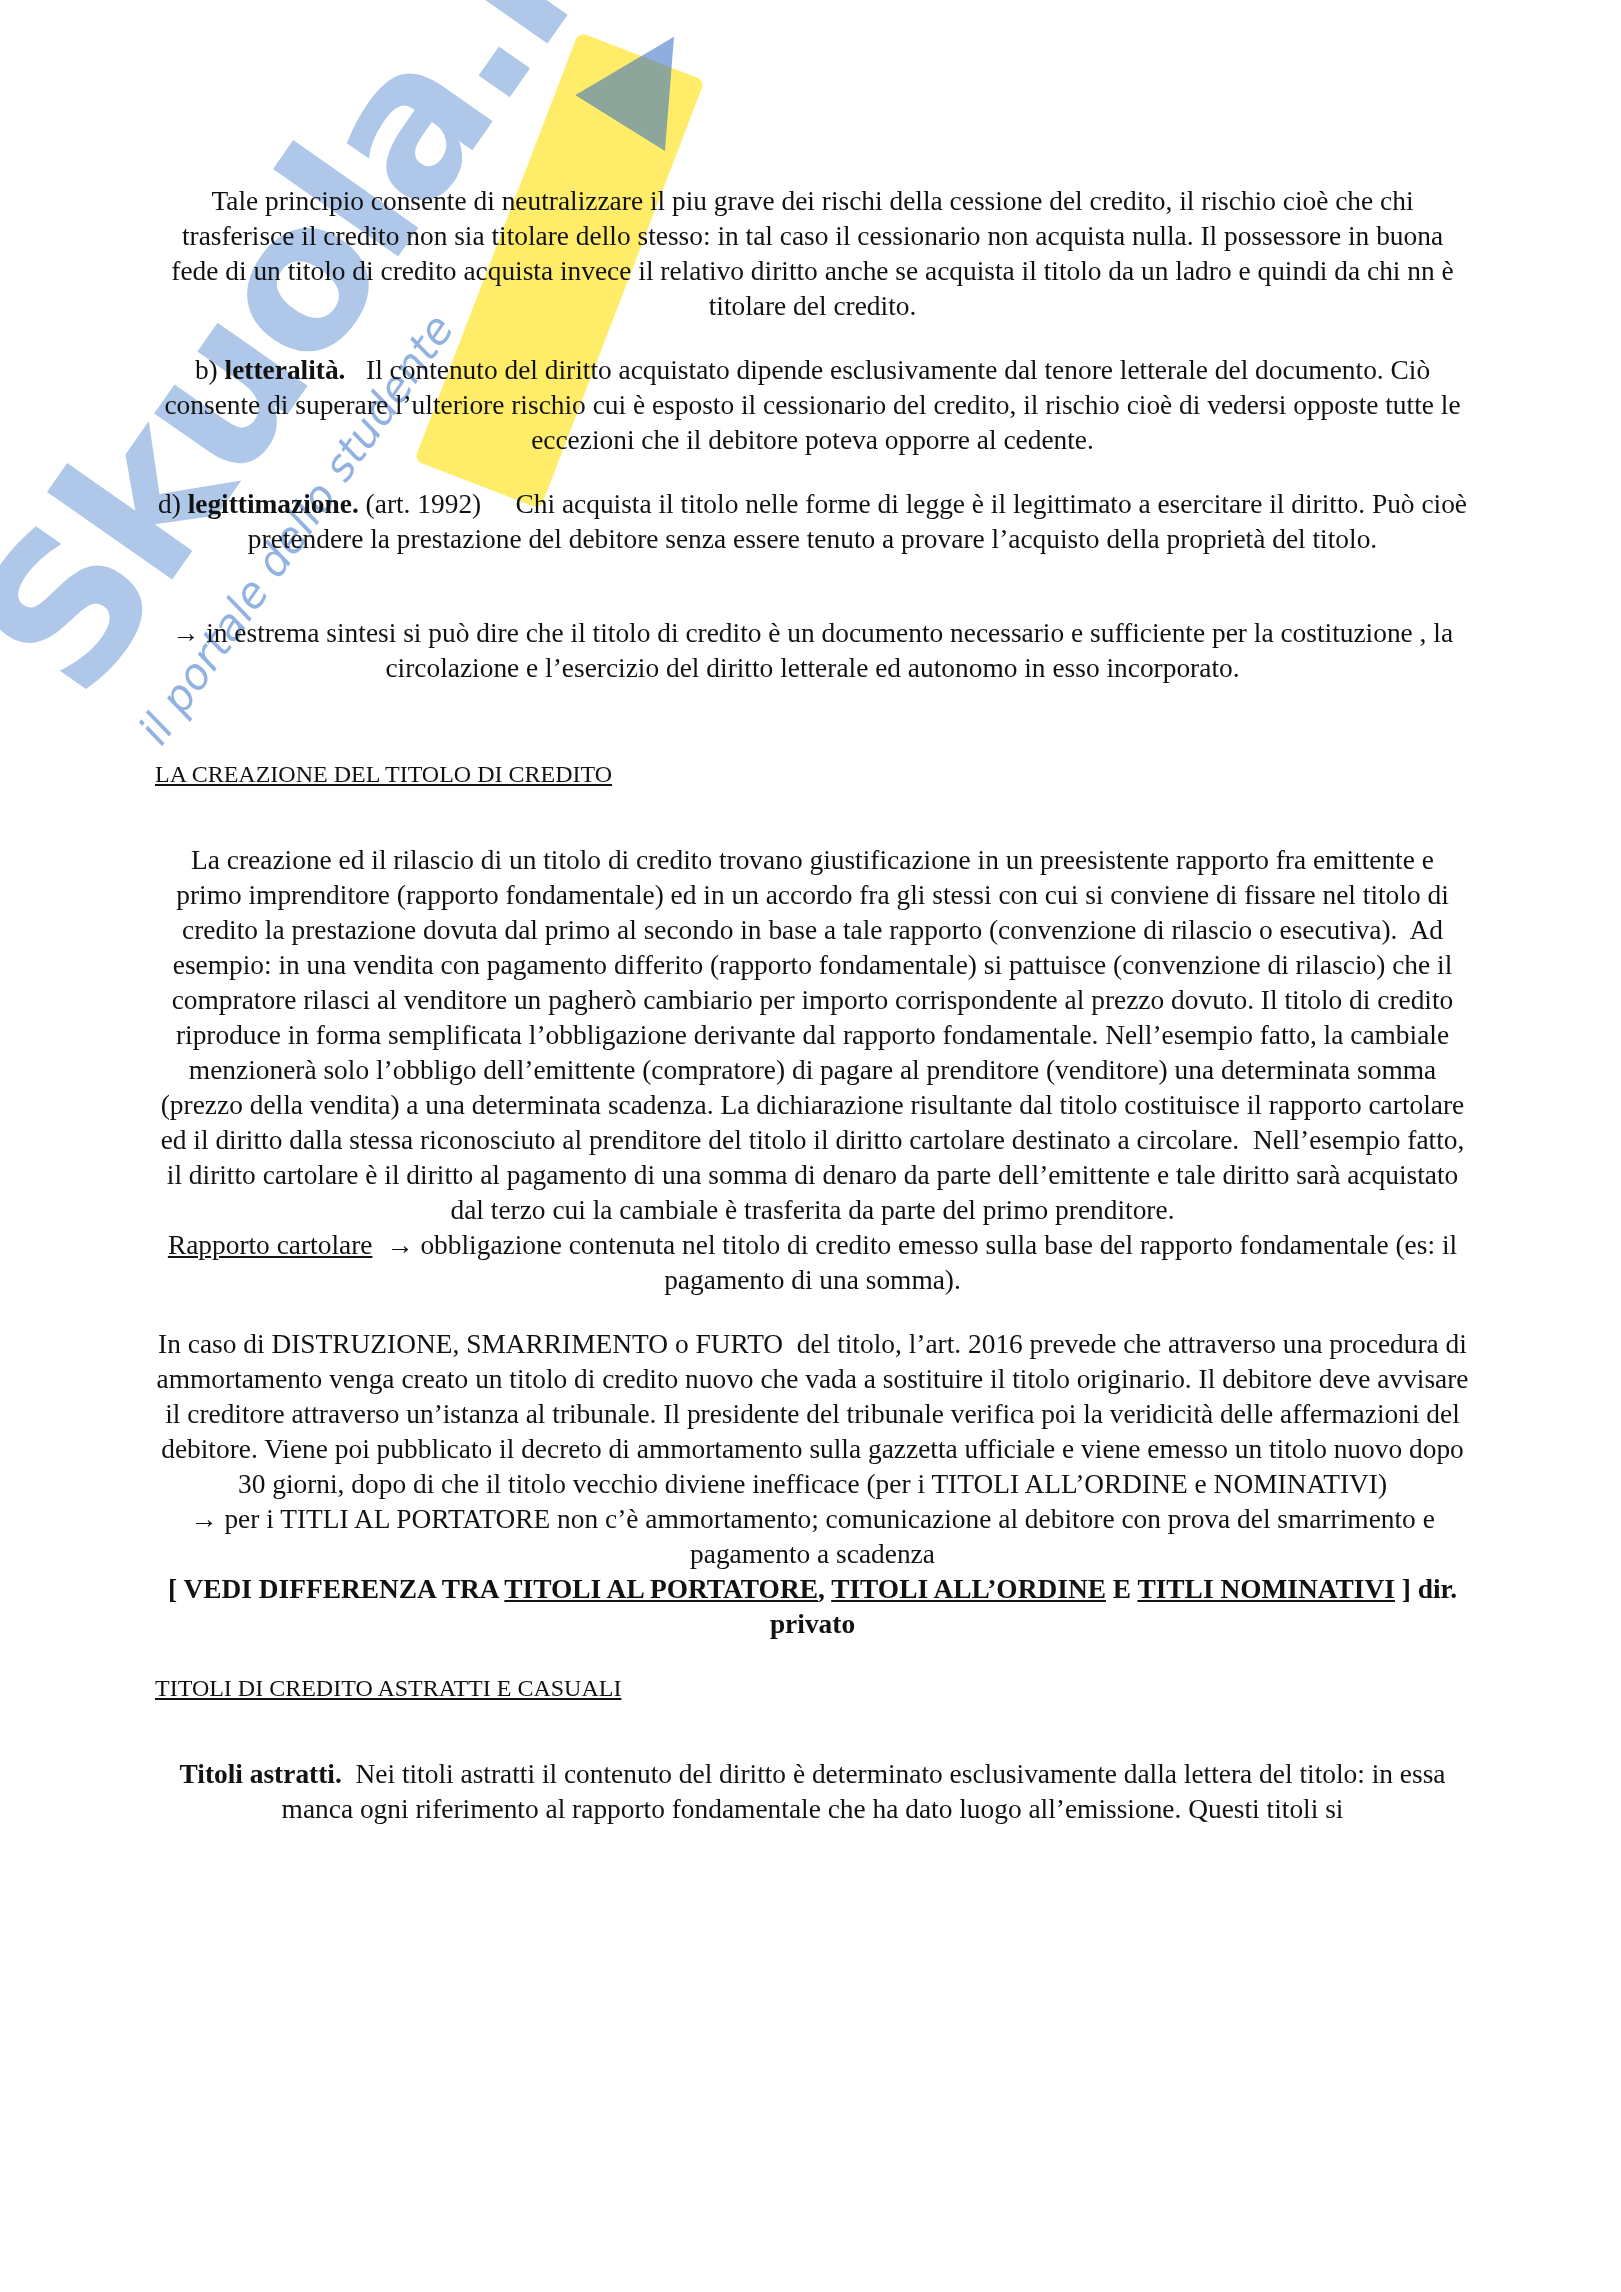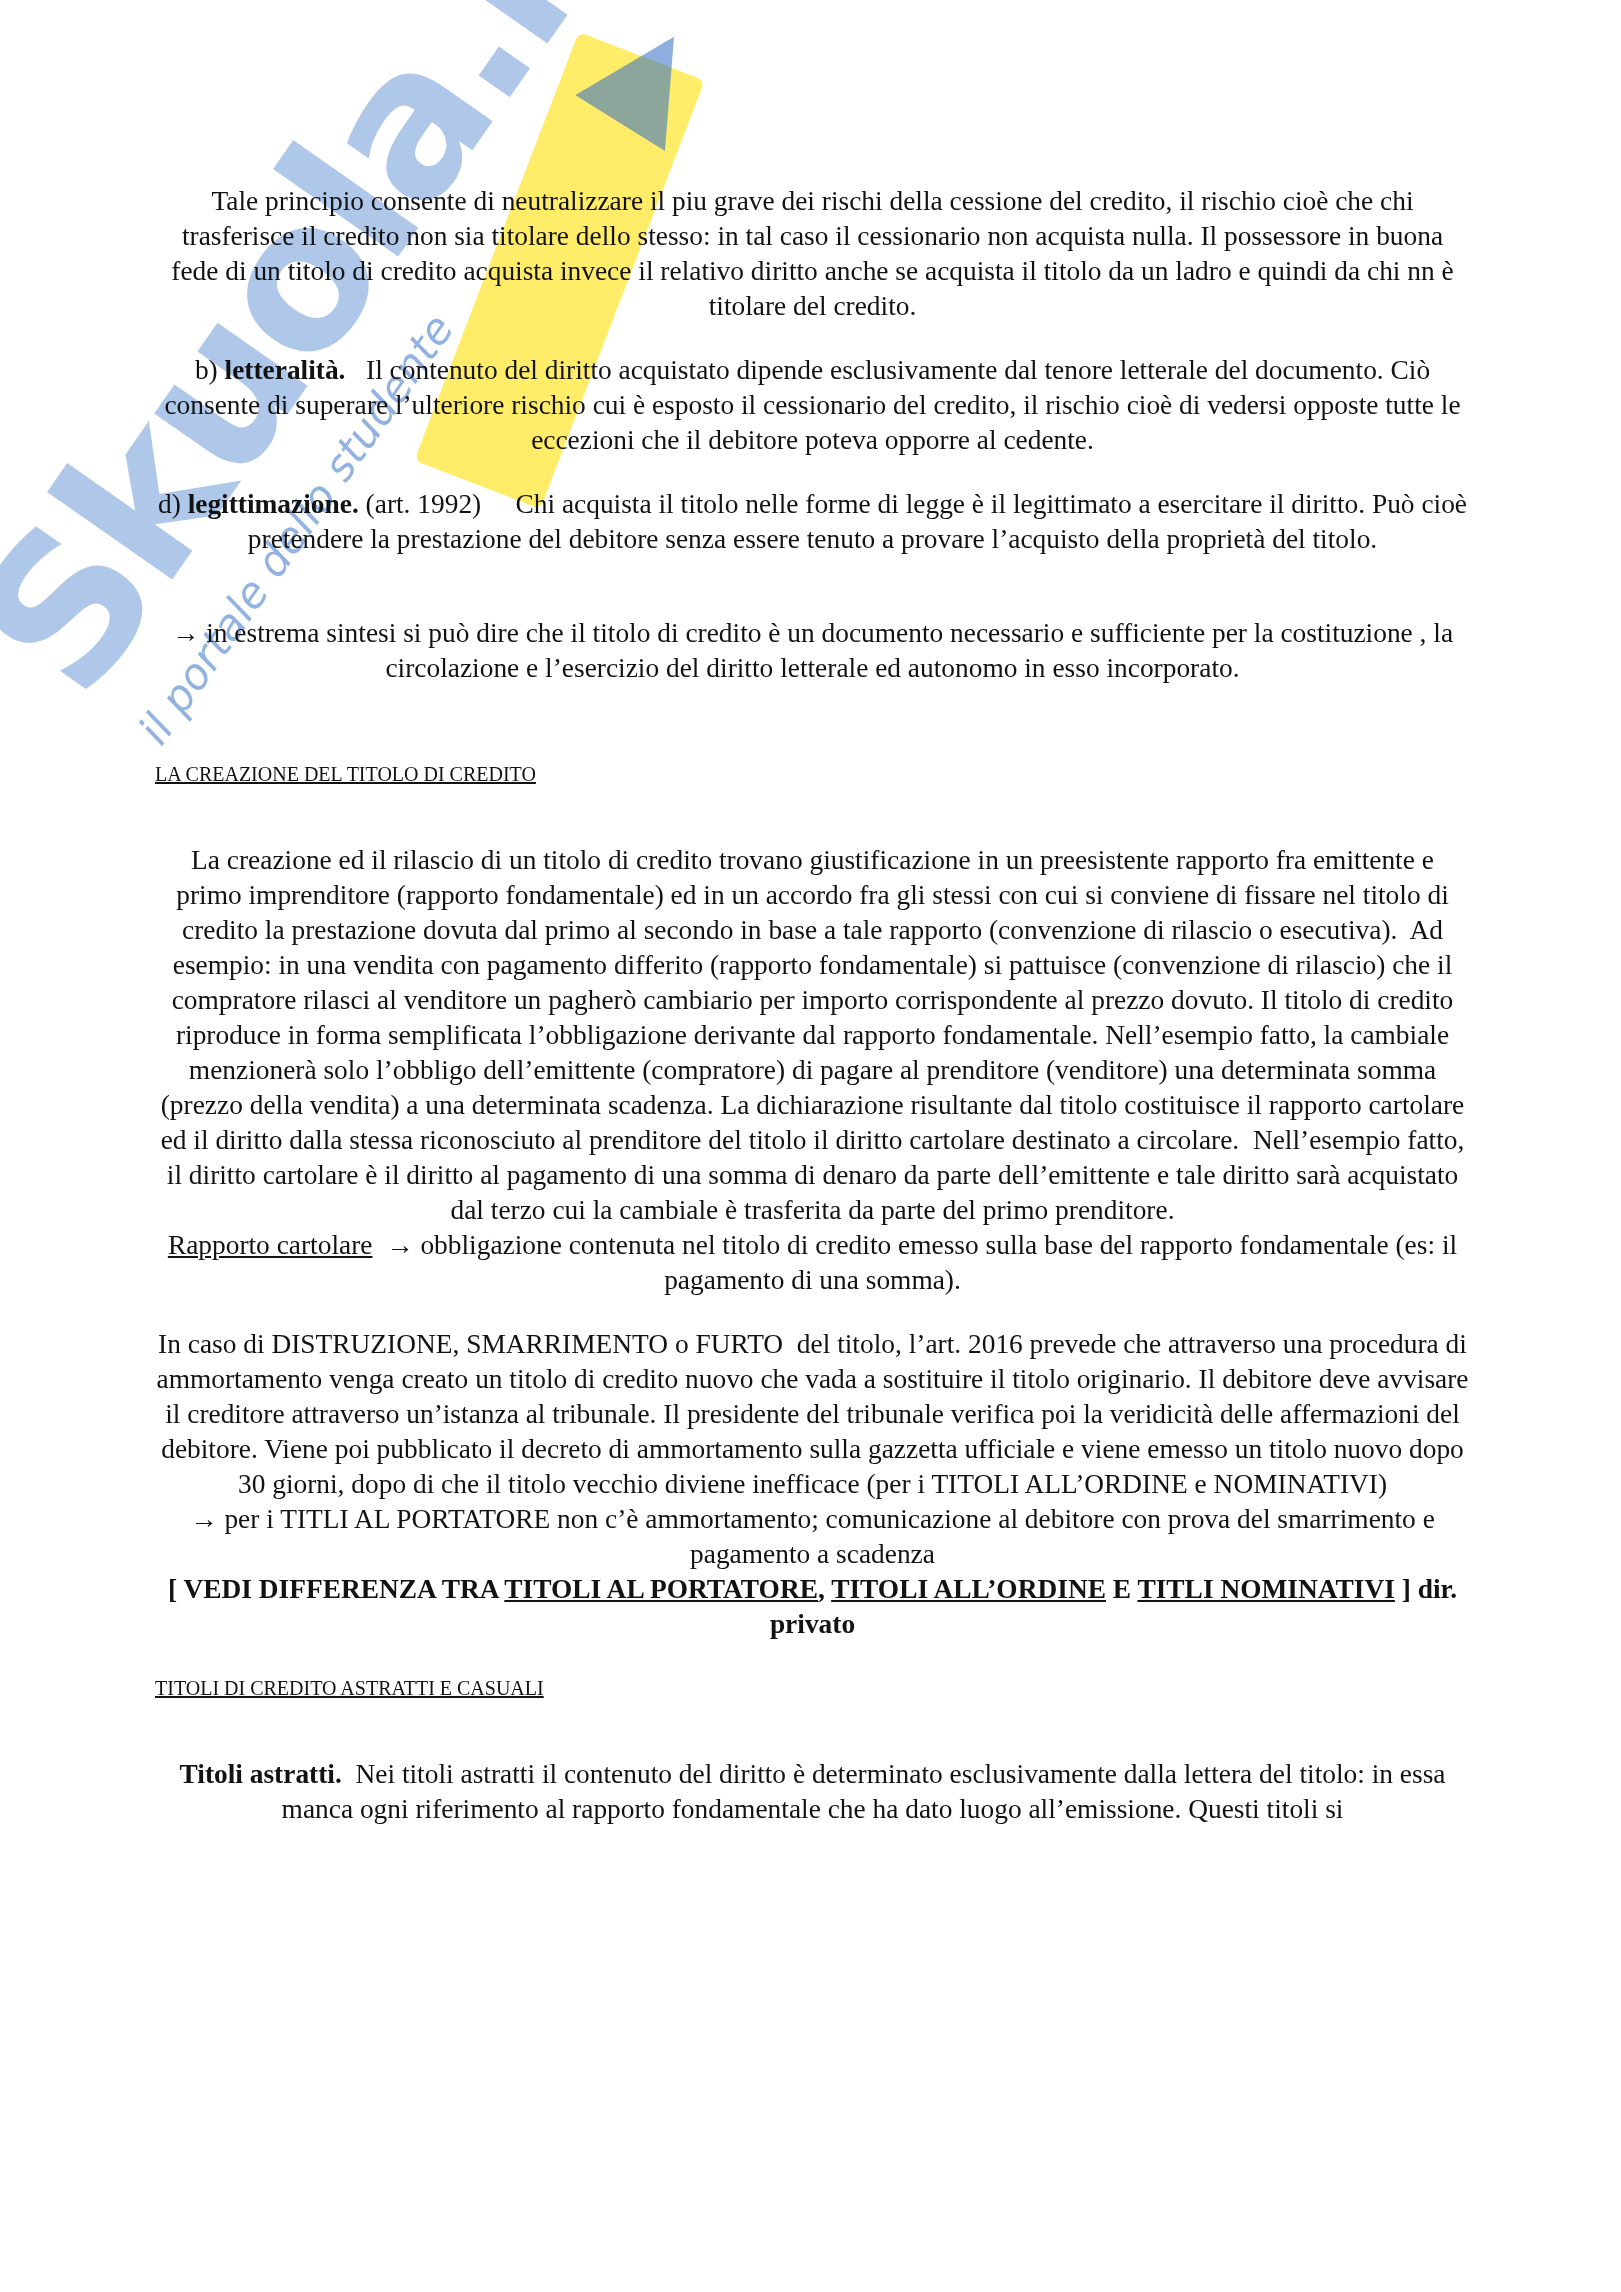--- a/index.html
+++ b/index.html
@@ -64,21 +64,21 @@
     width: 1315px;
     z-index: 1;
     font-size: 27.4px;
     line-height: 35px;
   }
   .content p, .content h2 { white-space: pre-wrap; }
   .para { margin: 0 0 29px 0; text-align: center; }
   .tight { margin-bottom: 0; }
   .mt-xl { margin-top: 59px; }
   .heading {
-    font-size: 20px;
+    font-size: 24px;
     font-weight: normal;
     text-decoration: underline;
     margin: 5px 0 51px 0;
   }
   .mt-lg { margin-top: 71px; }
   .b { font-weight: bold; }
   .u { text-decoration: underline; }
 </style>
 </head>
 <body>

